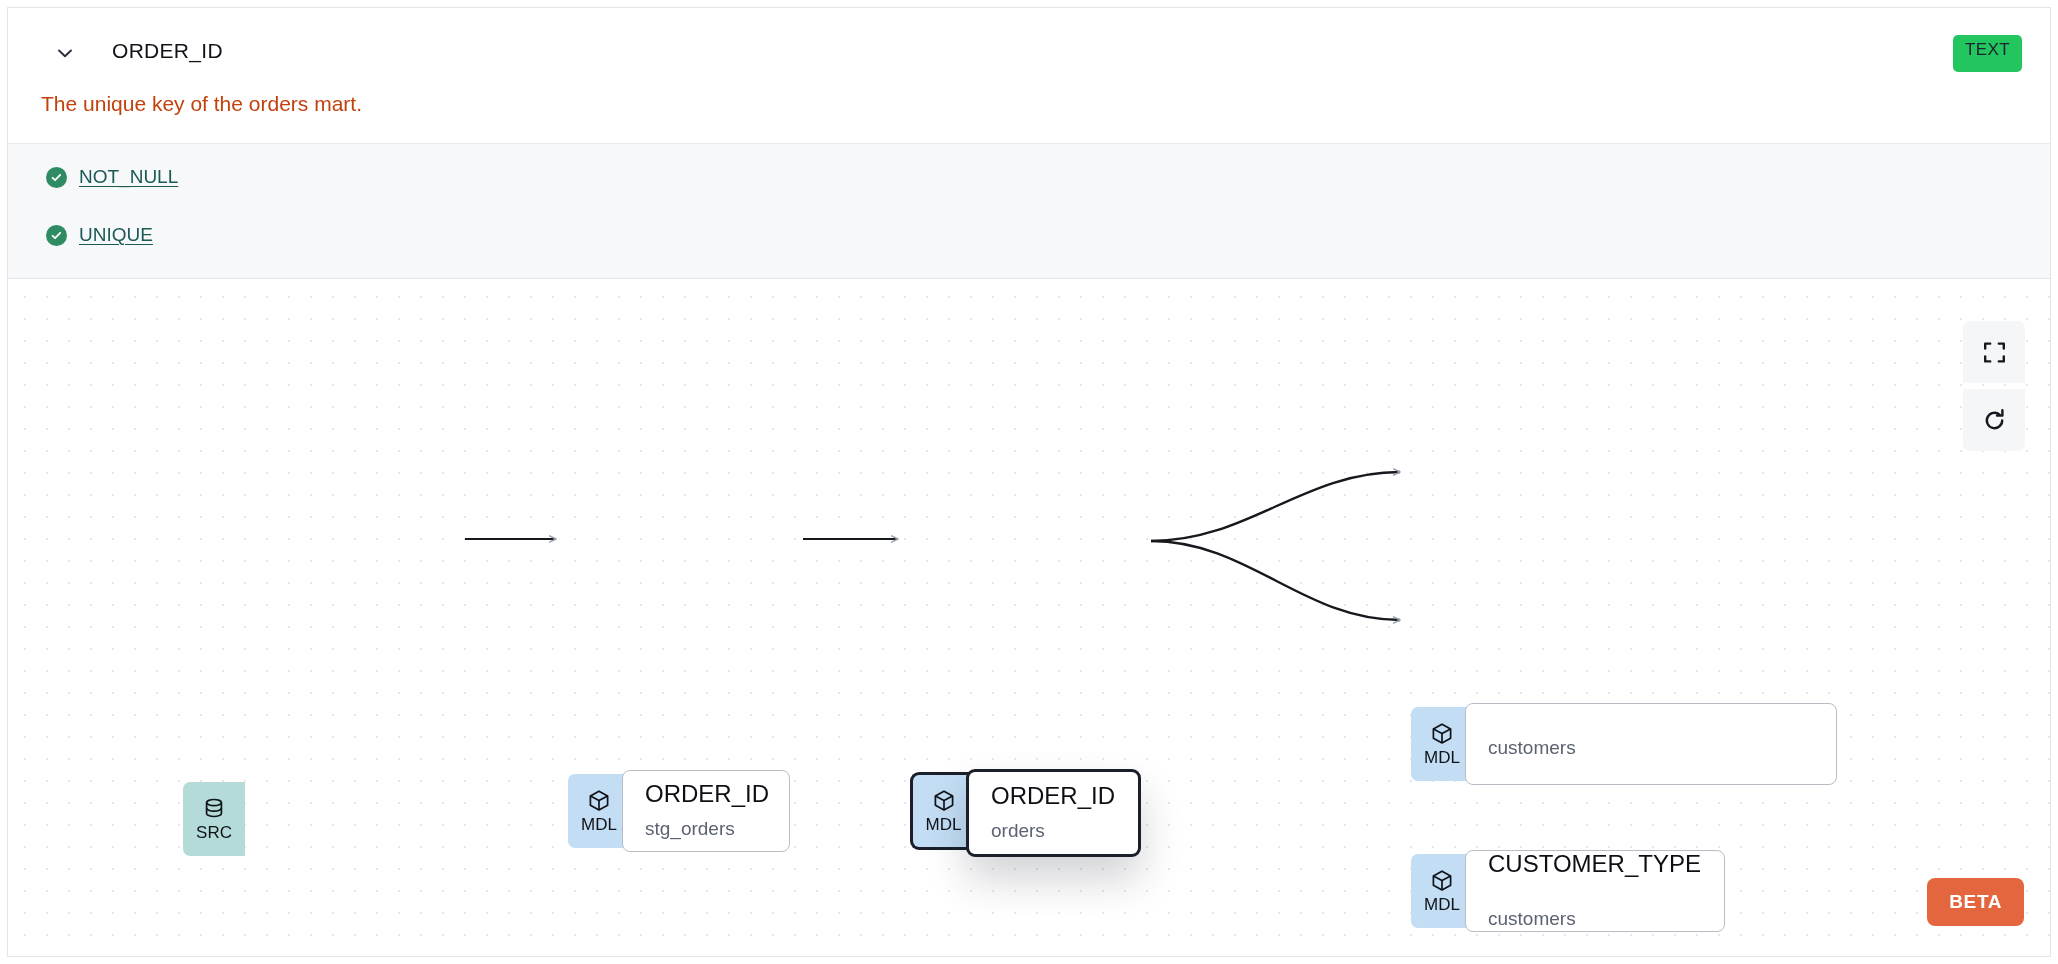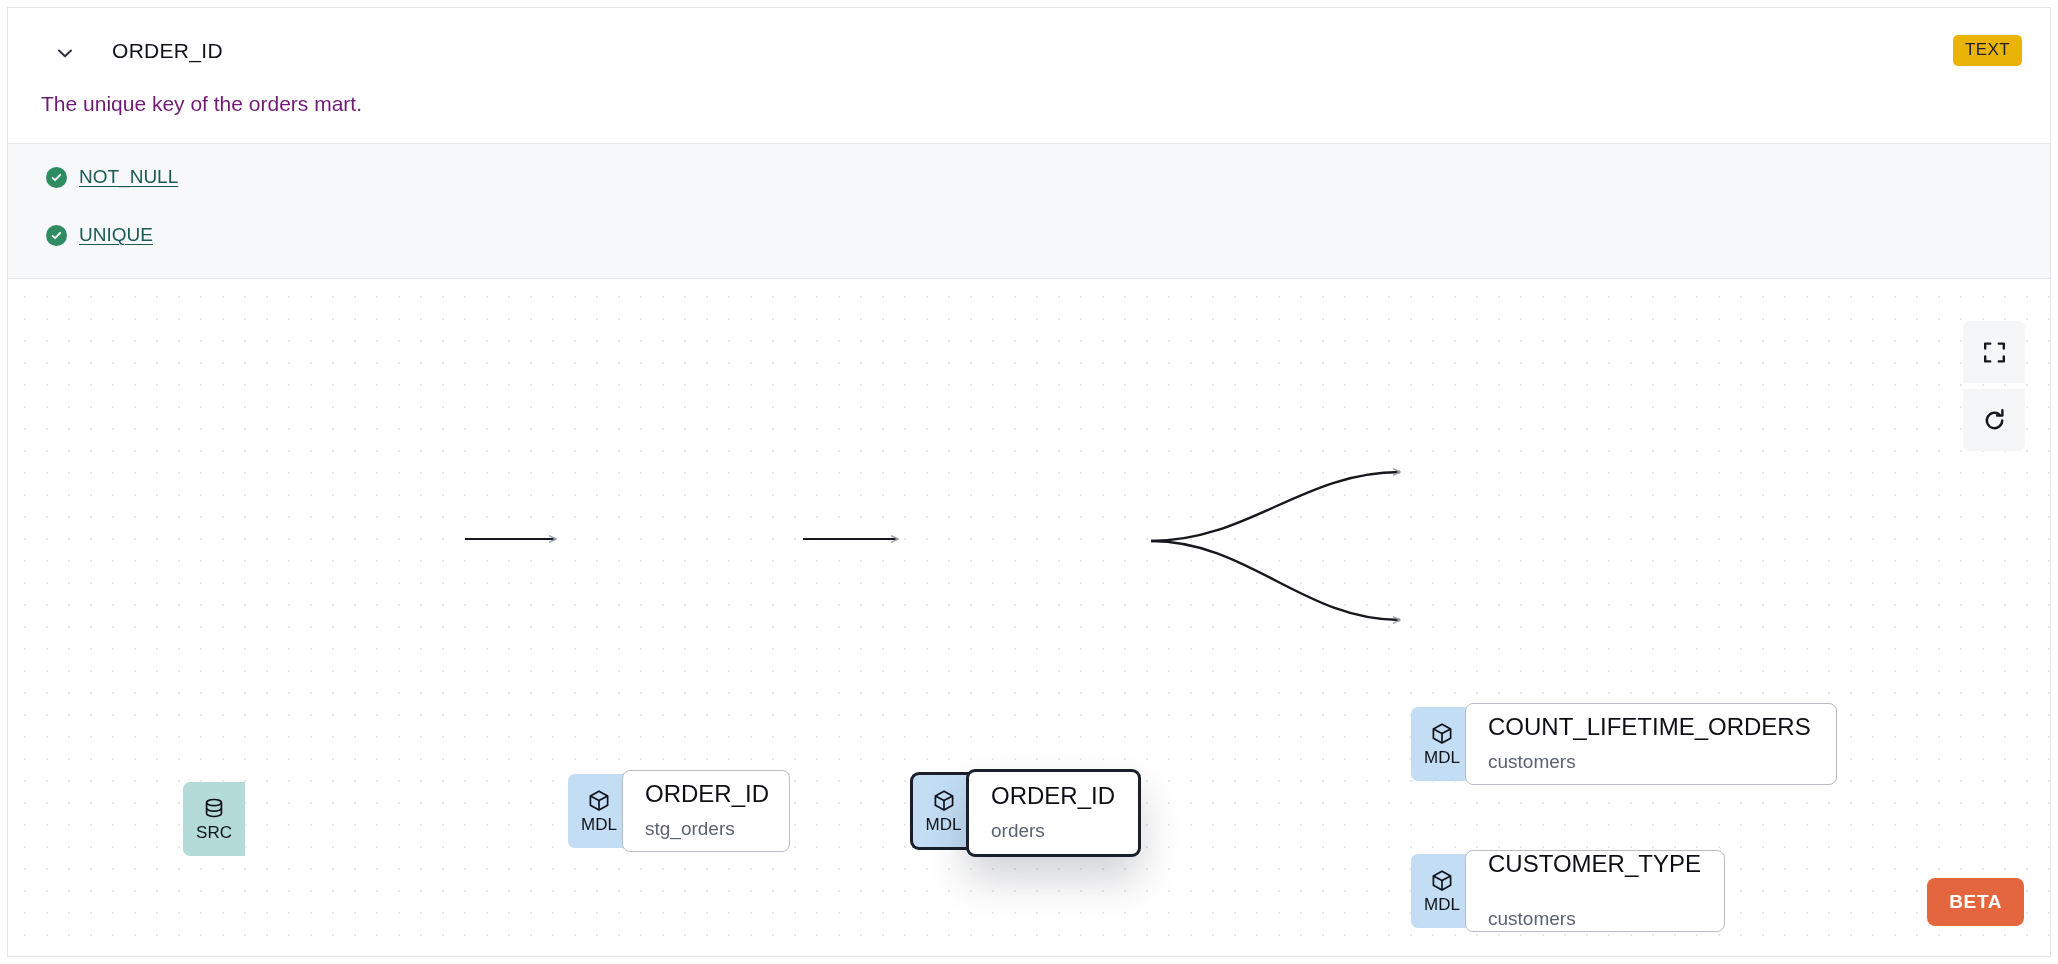--- a/index.html
+++ b/index.html
@@ -41,32 +41,32 @@
     left: 104px; top: 31px;
     font-size: 21px;
     letter-spacing: 0.3px;
     color: #10131a;
     font-weight: 400;
     white-space: nowrap;
   }
   .type-badge {
     position: absolute;
     right: 28px; top: 27px;
-    background: #eab308;
+    background: #22c55e;
     color: #1c2230;
     font-size: 17px;
     letter-spacing: 0.4px;
-    padding: 5px 12px 6px 12px;
+    padding: 5px 12px 12px 12px;
     border-radius: 5px;
   }
   .col-desc {
     position: absolute;
     left: 33px; top: 84px;
     font-size: 21px;
-    color: #701a75;
+    color: #c2410c;
     white-space: nowrap;
   }
 
   
   .tests {
     position: absolute;
     left: 0; top: 135px;
     width: 100%;
     height: 136px;
     background: #f7f8fa;
@@ -326,21 +326,20 @@
     <div class="node" id="node-count">
       <div class="node-badge mdl">
         <svg width="26" height="26" viewBox="0 0 26 26" fill="none">
           <path d="M13 3.2 L21.6 7.9 v9.3 L13 21.9 L4.4 17.2 V7.9 Z" stroke="#10131a" stroke-width="1.7" fill="none" stroke-linejoin="round"></path>
           <path d="M4.4 7.9 L13 12.6 L21.6 7.9" stroke="#10131a" stroke-width="1.7" fill="none" stroke-linejoin="round"></path>
           <path d="M13 12.6 V21.9" stroke="#10131a" stroke-width="1.7"></path>
         </svg>
         <span>MDL</span>
       </div>
       <div class="node-body">
-        <div class="node-name">COUNT_LIFETIME_ORDERS</div>
         <div class="node-sub">customers</div>
       </div>
     </div>
 
     <div class="node" id="node-custtype">
       <div class="node-badge mdl">
         <svg width="26" height="26" viewBox="0 0 26 26" fill="none">
           <path d="M13 3.2 L21.6 7.9 v9.3 L13 21.9 L4.4 17.2 V7.9 Z" stroke="#10131a" stroke-width="1.7" fill="none" stroke-linejoin="round"></path>
           <path d="M4.4 7.9 L13 12.6 L21.6 7.9" stroke="#10131a" stroke-width="1.7" fill="none" stroke-linejoin="round"></path>
           <path d="M13 12.6 V21.9" stroke="#10131a" stroke-width="1.7"></path>

